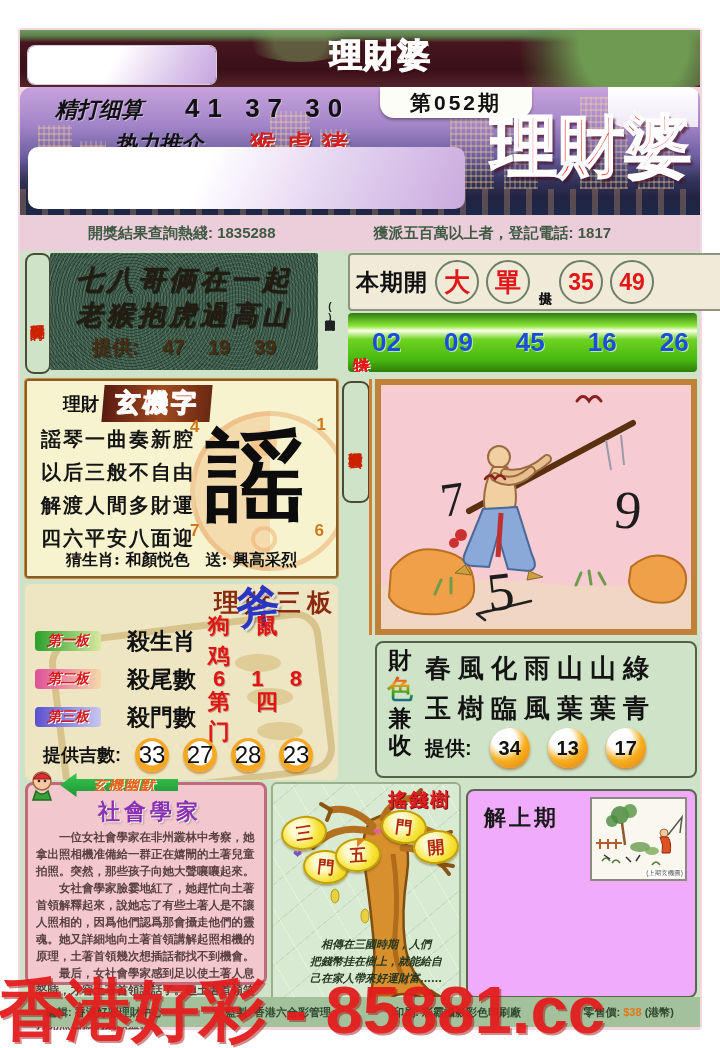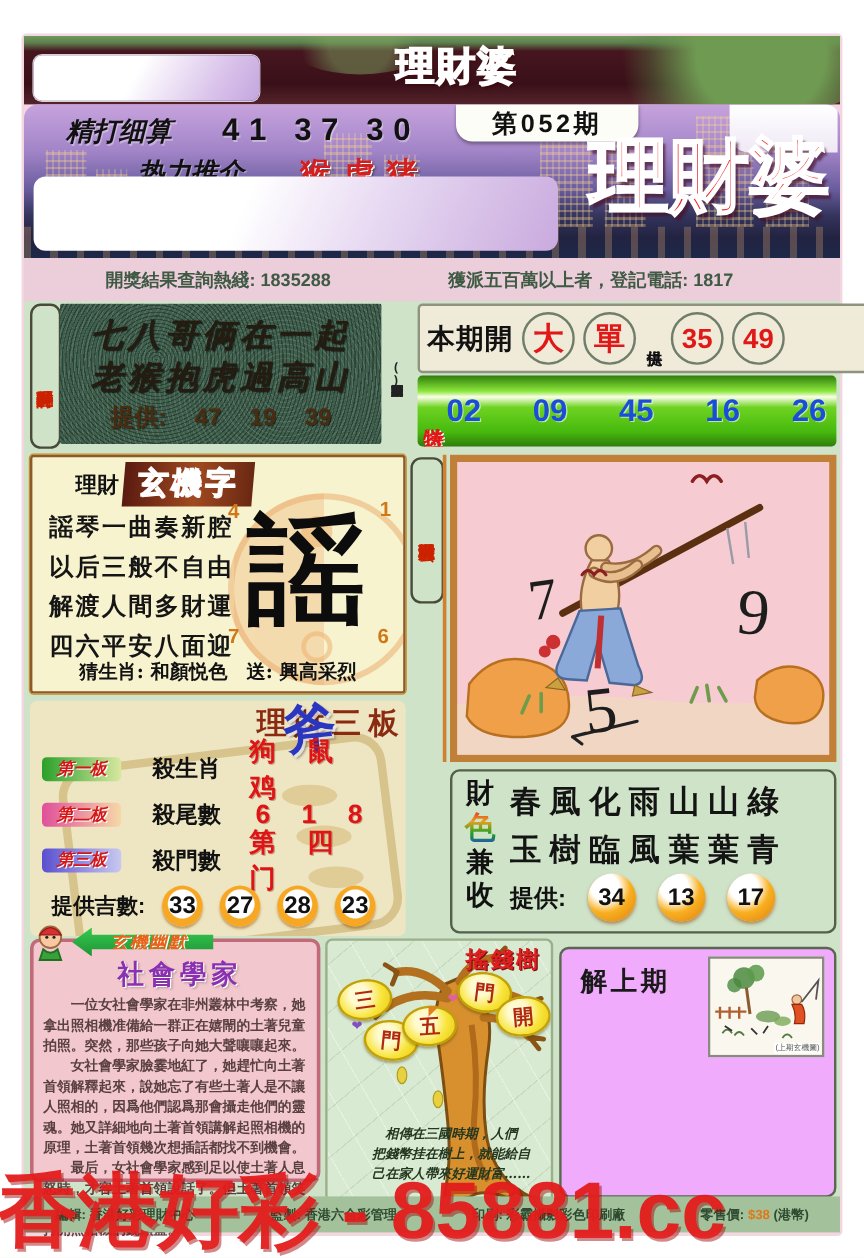--- a/index.html
+++ b/index.html
@@ -111,27 +111,27 @@
   #boards-title{left:0;top:2px;width:100%;text-align:right;font-size:25px;font-weight:900;color:#8a2a10;
     letter-spacing:6px;}
   #boards-axe{right:58px;top:-6px;font-size:44px;font-weight:900;color:#2a35c0;transform:rotate(-6deg);
     text-shadow:2px 2px 0 rgba(255,255,255,.7),3px 3px 2px rgba(0,0,0,.35);}
   .brow{position:absolute;left:10px;width:293px;height:30px;display:flex;align-items:center;}
   .bpill{width:66px;height:20px;border-radius:4px;display:flex;align-items:center;justify-content:center;
     font-size:14px;font-weight:900;font-style:italic;color:#d41818;text-shadow:1px 1px 0 #fff;flex:none;}
   .bp1{background:linear-gradient(90deg,#2aa02a,#d8e8a0);}
   .bp2{background:linear-gradient(90deg,#e0509a,#f6d8a8);}
   .bp3{background:linear-gradient(90deg,#5a50d0,#c8c8f0);}
-  .blabel{margin-left:26px;font-size:19px;font-weight:900;color:#111;width:86px;}
+  .blabel{margin-left:26px;font-size:23px;font-weight:900;color:#111;width:86px;}
   .bval{font-size:22px;font-weight:900;color:#e01414;letter-spacing:10px;text-shadow:1px 1px 0 rgba(120,0,0,.35);}
   #lucky{position:absolute;left:18px;bottom:8px;display:flex;align-items:center;gap:14px;}
   #lucky .ll{font-size:18px;font-weight:900;color:#111;}
   .badge{width:34px;height:34px;border-radius:50%;flex:none;display:flex;align-items:center;justify-content:center;
     background:radial-gradient(circle at 50% 45%,#ffffff 0 46%,#f6a824 50% 78%,#e07810 100%);
-    box-shadow:0 2px 2px rgba(150,80,0,.5);font-size:20px;font-weight:700;color:#111;}
+    box-shadow:0 2px 2px rgba(150,80,0,.5);font-size:24px;font-weight:400;color:#111;}
   
   #mpic-label{left:342px;top:381px;width:24px;height:118px;font-size:14px;}
   #orange-line{left:369px;top:379px;width:3px;height:256px;background:#d08030;}
   #mpic{left:375px;top:379px;width:322px;height:256px;border:6px solid #c08038;box-sizing:border-box;
     background:#f6ccd2;}
   
   #wealth{left:375px;top:641px;width:322px;height:137px;background:#cfe3c8;border:2px solid #55604a;
     border-radius:8px;box-sizing:border-box;}
   #wealth-title{left:10px;top:4px;width:26px;display:flex;flex-direction:column;align-items:center;line-height:1.18;}
   #wealth-title span{font-size:23px;font-weight:900;color:#111;}

